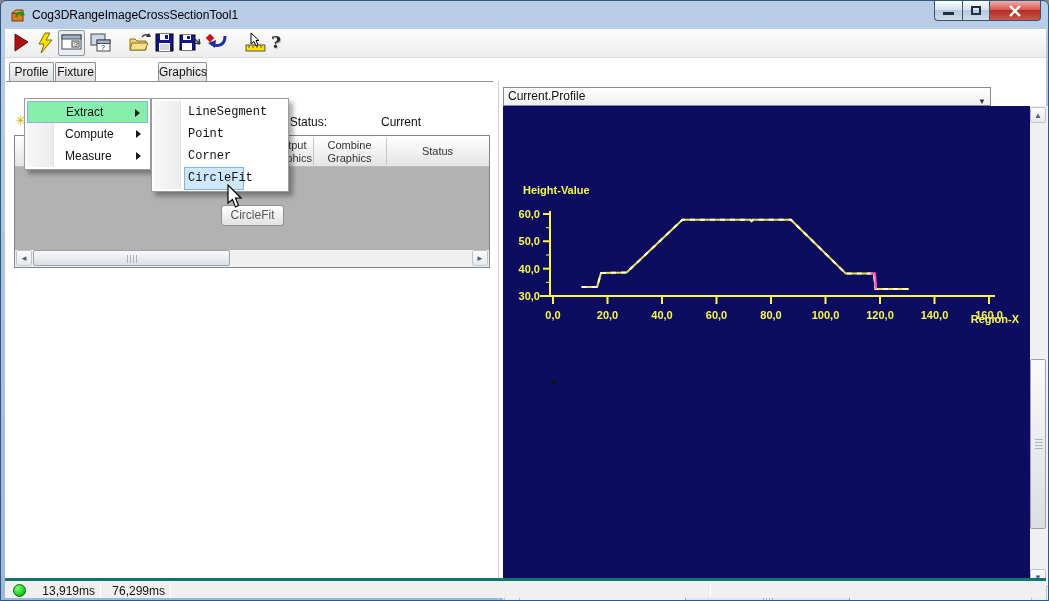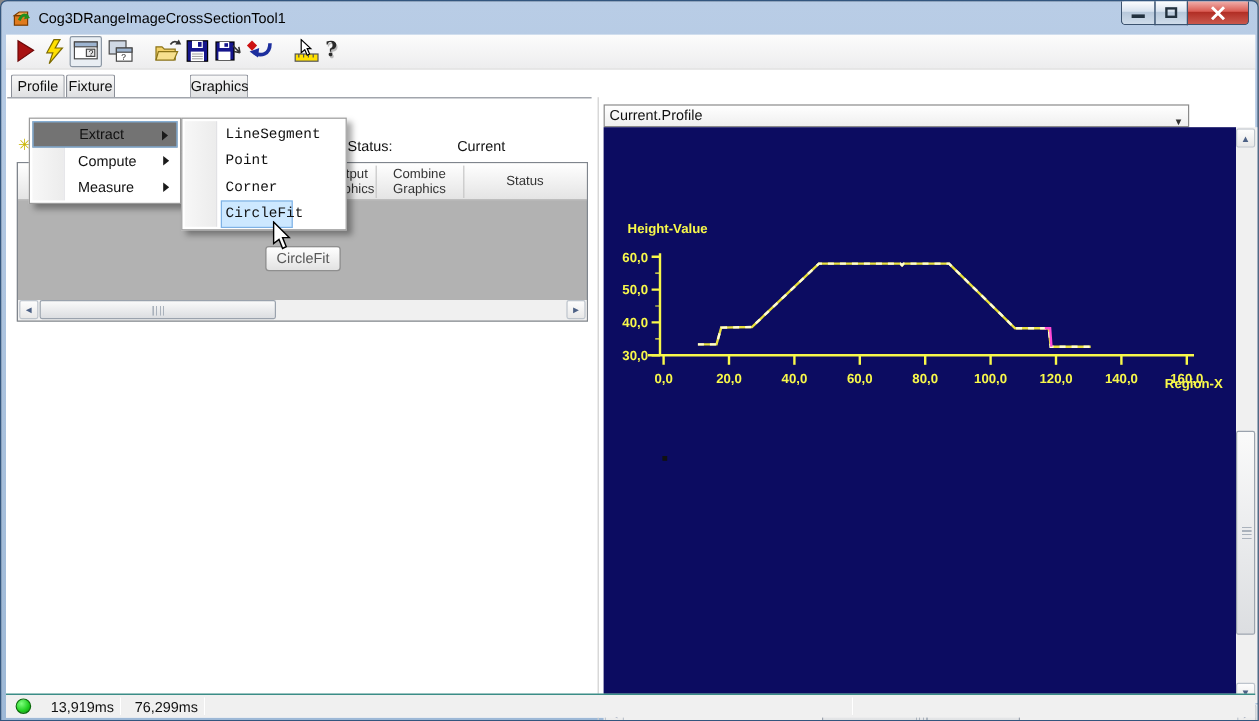--- a/index.html
+++ b/index.html
@@ -60,35 +60,35 @@
   #right-pane{position:absolute;left:497px;top:52px;width:548px;height:525px;}
   #profile-combo{position:absolute;left:1px;top:6px;width:488px;height:19px;border:1px solid #8a8a8a;
                  background:linear-gradient(#ffffff,#efefef);line-height:17px;padding-left:4px;}
   #combo-arrow{position:absolute;right:4px;top:5px;font-size:8px;color:#333;}
   #chart-box{position:absolute;left:1px;top:25px;width:527px;height:480px;background:#0c0c61;}
   #chart-svg{position:absolute;left:0;top:0;}
   #chart-svg text{font-family:"Liberation Sans",sans-serif;font-size:11px;font-weight:bold;}
   #right-vscroll{position:absolute;left:528px;top:25px;width:18px;height:480px;background:#f0f0f0;}
   #right-hscroll{position:absolute;left:1px;top:506px;width:545px;height:17px;background:#f0f0f0;}
   
-  #statusbar{position:absolute;left:0;top:549px;width:1041px;height:20px;background:#f0f0f0;border-top:1px solid #0f766e;}
+  #statusbar{position:absolute;left:0;top:549px;width:1041px;height:20px;background:#f0f0f0;border-top:3px solid #0f766e;}
   #led{position:absolute;left:8px;top:3px;width:13px;height:13px;border-radius:50%;
        background:radial-gradient(circle at 35% 30%,#7dff7d,#1fce1f 60%,#0f8a0f);border:1px solid #0a6a0a;}
   .sb-text{position:absolute;top:3px;text-align:right;}
   #sb-time1{left:28px;width:62px;} #sb-time2{left:98px;width:62px;}
   .sb-sep{position:absolute;top:2px;width:1px;height:15px;background:#d7d7d7;border-right:1px solid #fff;}
   
   .menu{position:absolute;background:#fff;border:1px solid #9b9b9b;box-shadow:4px 4px 5px rgba(0,0,0,.35);
         padding:2px;z-index:40;}
   .menu .gutter{position:absolute;left:2px;top:2px;bottom:2px;width:27px;
         background:linear-gradient(90deg,#f7f7f7,#ececec);border-right:1px solid #e2e2e5;}
   .menu-item{position:relative;height:22px;}
   .menu-item .mlabel{position:absolute;left:38px;top:4px;z-index:2;}
   .submenu .menu-item .mlabel{left:34px;font-family:Liberation Mono, monospace;}
-  .menu-item.highlighted{background:#737373;border:1px solid #84b6e4;}
+  .menu-item.highlighted{background:#86efac;border:1px solid #84b6e4;}
   .menu-item.highlighted .mlabel{top:3px;}
   .menu-item.box-highlight::before{content:"";position:absolute;left:30px;top:0px;width:58px;height:21px;
         background:#cde8ff;border:1px solid #7fb2e5;z-index:1;}
   .sub-arrow{position:absolute;right:7px;top:7px;width:0;height:0;border-left:5px solid #1a1a1a;
         border-top:4px solid transparent;border-bottom:4px solid transparent;z-index:2;}
   #main-menu{left:23px;top:97px;width:127px;height:72px;}
   #sub-menu{left:150px;top:97px;width:138px;height:94px;}
   
   #tooltip{position:absolute;left:220px;top:204px;width:63px;height:21px;z-index:60;
            border:1px solid #8f8f8f;border-radius:3px;background:linear-gradient(#ffffff,#e2e2e2);

